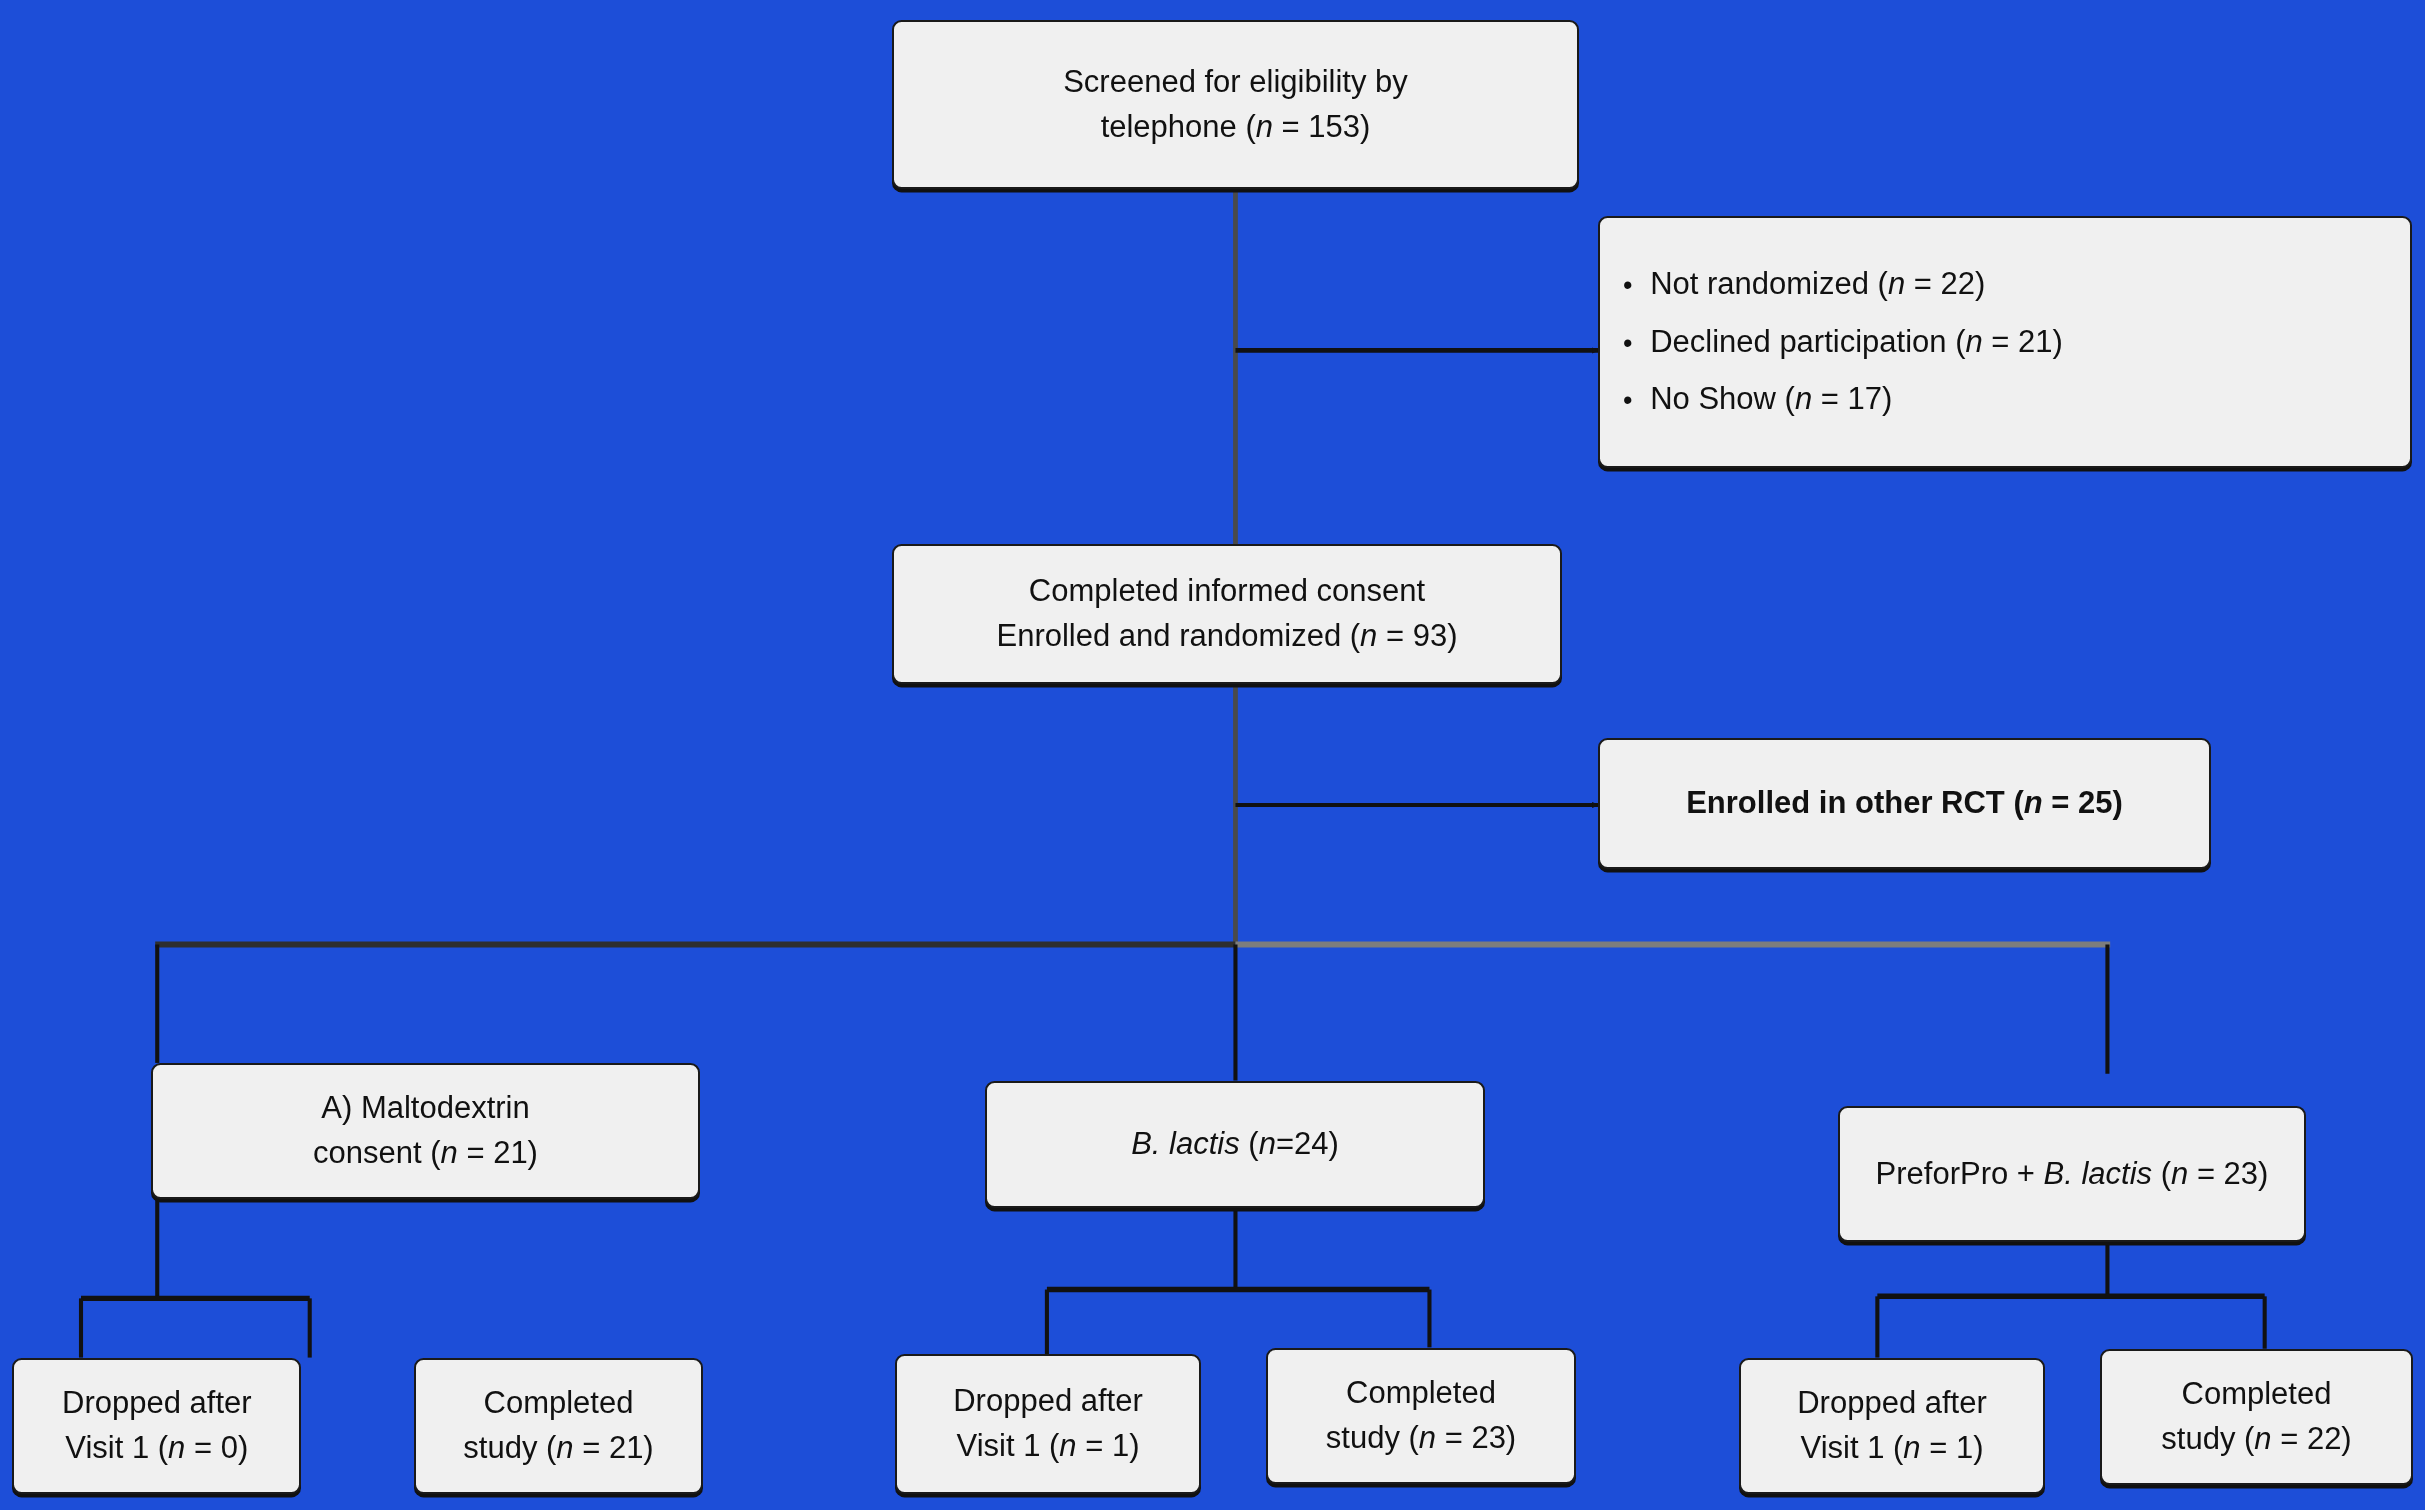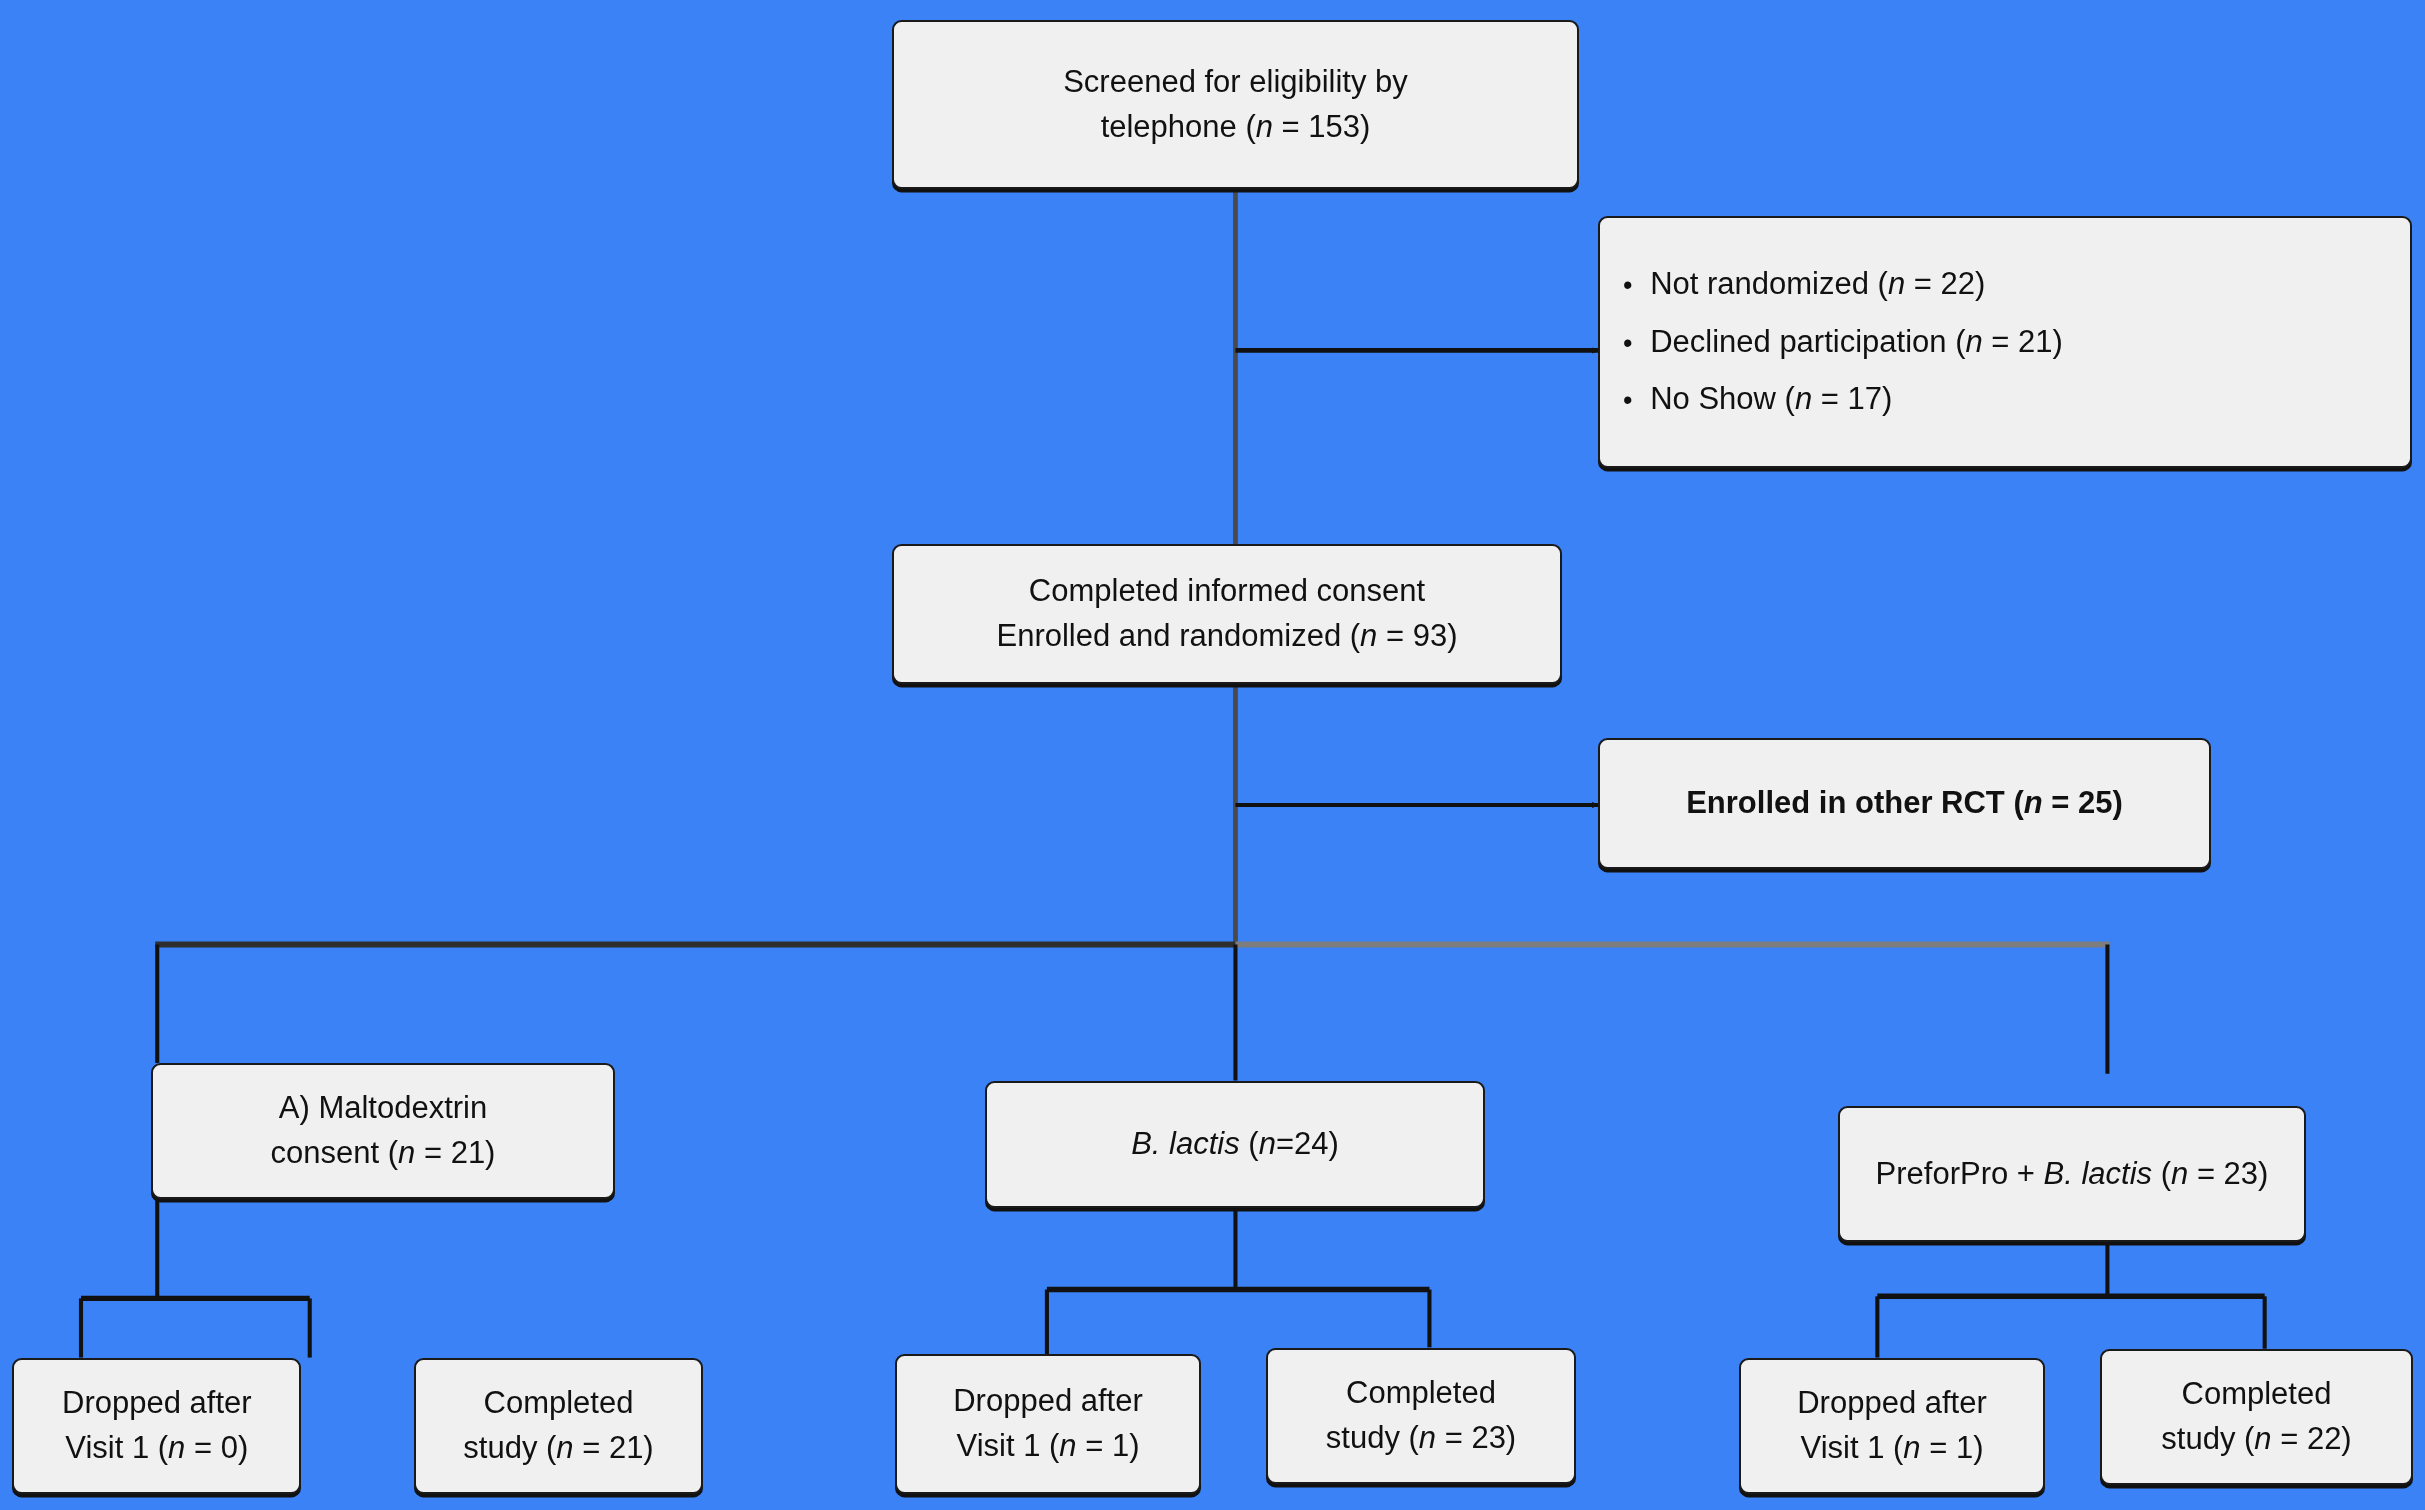--- a/index.html
+++ b/index.html
@@ -7,21 +7,21 @@
     padding: 0;
     background: #ffffff;
   }
   body {
     font-family: "Liberation Sans", sans-serif;
   }
   #flow-root {
     position: relative;
     width: 2426px;
     height: 1510px;
-    background: #3b82f6;
+    background: #1d4ed8;
     overflow: hidden;
   }
   svg#flow-svg {
     position: absolute;
     left: 0;
     top: 0;
     width: 2426px;
     height: 1510px;
   }
   .node-box {
@@ -146,21 +146,21 @@
 
   <div class="node-box shadowed" style="left:892px; top:544px; width:670px; height:140px;">
     <span class="node-line">Completed informed consent</span>
     <span class="node-line"><span>Enrolled and randomized (</span><i class="ital">n</i><span> = 93)</span></span>
   </div>
 
   <div class="node-box shadowed" style="left:1598px; top:738px; width:613px; height:131px;font-weight:bold;">
     <span class="node-line"><span>Enrolled in other RCT (</span><i class="ital">n</i><span> = 25)</span></span>
   </div>
 
-  <div class="node-box shadowed" style="left:151px; top:1063px; width:464px; height:136px;">
+  <div class="node-box shadowed" style="left:151px; top:1063px; width:549px; height:136px;">
     <span class="node-line">A) Maltodextrin</span>
     <span class="node-line"><span>consent (</span><i class="ital">n</i><span> = 21)</span></span>
   </div>
 
   <div class="node-box shadowed" style="left:985px; top:1081px; width:500px; height:127px;">
     <span class="node-line"><i class="ital">B. lactis</i><span> (</span><i class="ital">n</i><span>=24)</span></span>
   </div>
 
   <div class="node-box shadowed" style="left:1838px; top:1074px; width:468px; height:136px;margin-top:32px;">
     <span class="node-line"><span>PreforPro + </span><i class="ital">B. lactis</i><span> (</span><i class="ital">n</i><span> = 23)</span></span>

